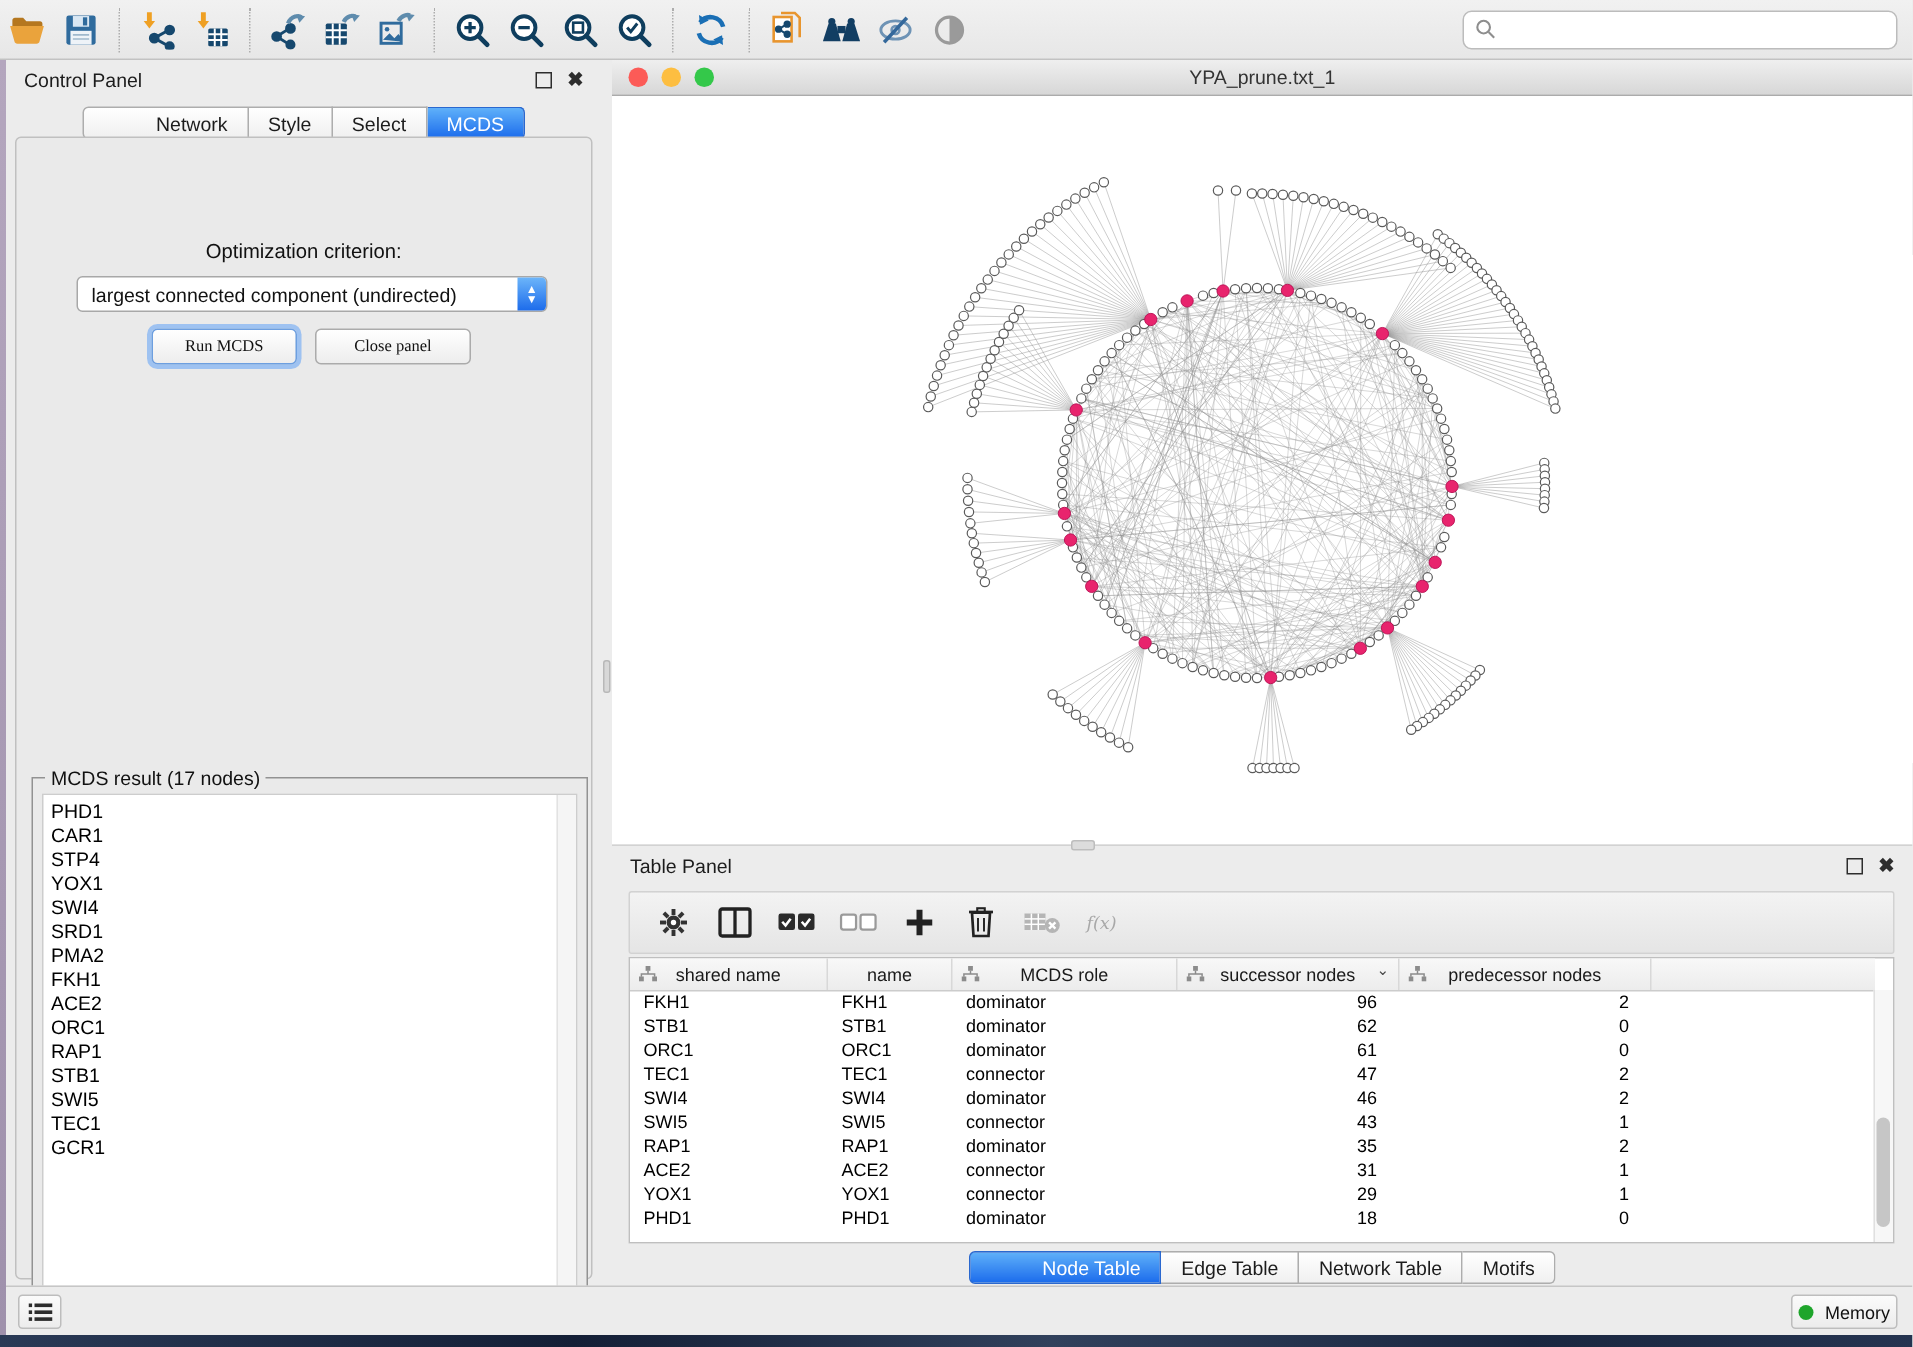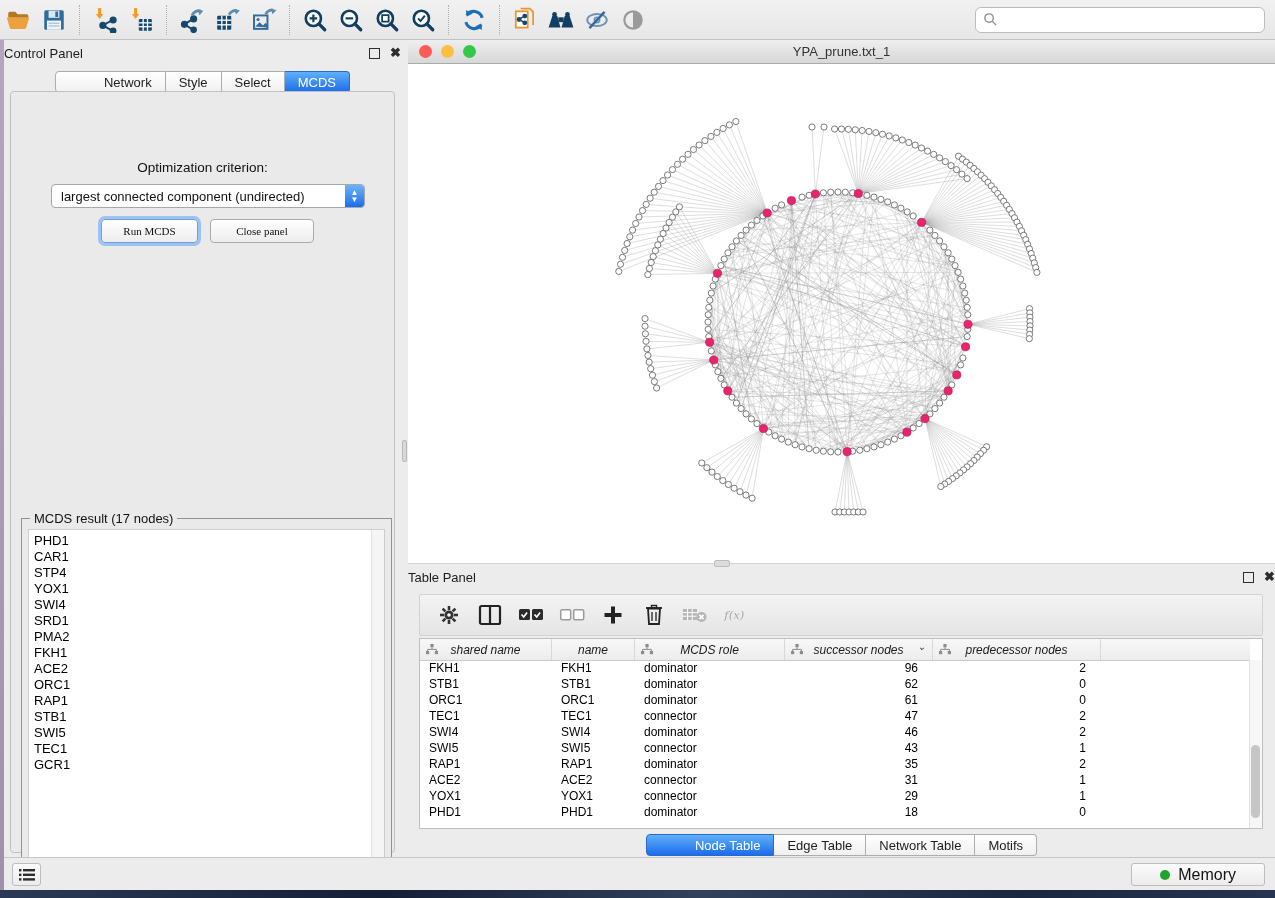--- a/index.html
+++ b/index.html
@@ -17,21 +17,21 @@
   .searchbox input{border:none;outline:none;flex:1;font-size:12px;font-family:"Liberation Sans",sans-serif;background:transparent;}
 
   
   #strip-left{position:absolute;left:0;top:40px;width:4px;height:850px;background:linear-gradient(#b4a6be,#9f91ac);}
   #strip-bottom{position:absolute;left:0;top:890px;width:1275px;height:8px;
     background:linear-gradient(90deg,#2a3a56,#141f36 30%,#31415c 55%,#1a2740 80%,#253450);}
 
   
   #control-panel{position:absolute;left:4px;top:40px;width:397px;height:817px;background:#ececec;}
   .panel-title-row{position:absolute;left:0;top:0;right:0;height:26px;display:flex;align-items:center;
-    padding:0 0;font-size:13px;color:#1c1c1c;box-sizing:border-box;}
+    padding:0 12px;font-size:13px;color:#1c1c1c;box-sizing:border-box;}
   .panel-win-icons{margin-left:auto;display:flex;align-items:center;gap:10px;}
   .float-icon{width:9px;height:9px;border:1.6px solid #2d2d2d;background:transparent;}
   .close-icon{font-size:13px;font-weight:bold;color:#2d2d2d;line-height:10px;}
 
   .seg-row{display:flex;justify-content:center;}
   #cp-tabs{position:absolute;left:0;top:31px;width:100%;}
   .seg{height:20px;padding:0 13px;font-size:13px;color:#1c1c1c;display:flex;align-items:center;
     background:linear-gradient(#ffffff,#f0f0f0);border:1px solid #adadad;border-left:none;}
   .seg:first-child{border-left:1px solid #adadad;border-radius:4px 0 0 4px;padding-left:48px;}
   .seg:last-child{border-radius:0 4px 4px 0;}
@@ -79,40 +79,40 @@
   #tp-grip{position:absolute;left:306px;top:-4px;width:16px;height:7px;background:#dcdcdc;border:1px solid #bdbdbd;border-radius:2px;box-sizing:border-box;}
   #tp-toolbar{position:absolute;left:11px;right:12px;top:30px;height:42px;
     background:linear-gradient(#f3f3f3,#e5e5e5);border:1px solid #d2d2d2;border-radius:2px;
     display:flex;align-items:center;gap:15px;padding-left:16px;box-sizing:border-box;}
   .tpbtn{display:flex;align-items:center;justify-content:center;width:26px;height:26px;}
 
   #tp-table{position:absolute;left:11px;right:12px;top:74px;height:191px;background:#fff;border:1px solid #bfbfbf;box-sizing:border-box;}
   #tp-header{position:absolute;left:0;top:0;right:12px;height:21px;display:flex;
     background:linear-gradient(#f8f8f8,#ececec);border-bottom:1px solid #cccccc;}
   .hcell{position:relative;display:flex;align-items:center;justify-content:center;font-size:12px;color:#1a1a1a;
-    border-right:1px solid #d8d8d8;box-sizing:border-box;flex:0 0 auto;font-style:italic;}
+    border-right:1px solid #d8d8d8;box-sizing:border-box;flex:0 0 auto;}
   .hcell .colicon{position:absolute;left:6px;top:5px;}
   .hcell .sort{position:absolute;right:6px;top:2px;font-size:10px;color:#444;}
   .hcell.filler{flex:1 1 auto;border-right:none;}
   #tp-rows{position:absolute;left:0;top:21px;right:12px;bottom:0;overflow:hidden;}
   .trow{display:flex;height:16px;align-items:center;}
   .tcell{font-size:12px;color:#000;box-sizing:border-box;flex:0 0 auto;white-space:nowrap;}
   .tcell.l{text-align:left;padding-left:9px;}
   .tcell.r{text-align:right;padding-right:15px;}
   #tp-vscroll{position:absolute;right:0;top:21px;bottom:0;width:12px;background:#f7f7f7;border-left:1px solid #e0e0e0;}
   #tp-vscroll .thumb{position:absolute;left:1px;width:9px;top:85px;height:73px;background:#c6c6c6;border-radius:5px;}
 
   #tp-tabs{position:absolute;left:0;right:0;top:270px;}
 
   
   #status-bar{position:absolute;left:4px;top:857px;width:1271px;height:33px;background:#ececec;border-top:1px solid #c6c6c6;box-sizing:border-box;}
   #status-list-btn{position:absolute;left:8px;top:5px;width:29px;height:23px;background:linear-gradient(#fbfbfb,#ececec);
     border:1px solid #bdbdbd;border-radius:3px;display:flex;align-items:center;justify-content:center;box-sizing:border-box;}
-  #memory-btn{position:absolute;right:10px;top:5px;height:23px;padding:0 28px;background:linear-gradient(#fbfbfb,#ececec);
-    border:1px solid #bdbdbd;border-radius:3px;display:flex;align-items:center;gap:8px;font-size:16px;color:#111;box-sizing:border-box;}
+  #memory-btn{position:absolute;right:10px;top:5px;height:23px;padding:0 4px;background:linear-gradient(#fbfbfb,#ececec);
+    border:1px solid #bdbdbd;border-radius:3px;display:flex;align-items:center;gap:8px;font-size:12px;color:#111;box-sizing:border-box;}
   #memory-dot{width:10px;height:10px;border-radius:50%;background:#1ea52b;}
 </style>
 </head>
 <body>
 
 <div id="screen">
 
   <div class="toolbar">
     <div class="tbtn">
       <svg width="26" height="26" viewBox="0 0 24 24">

